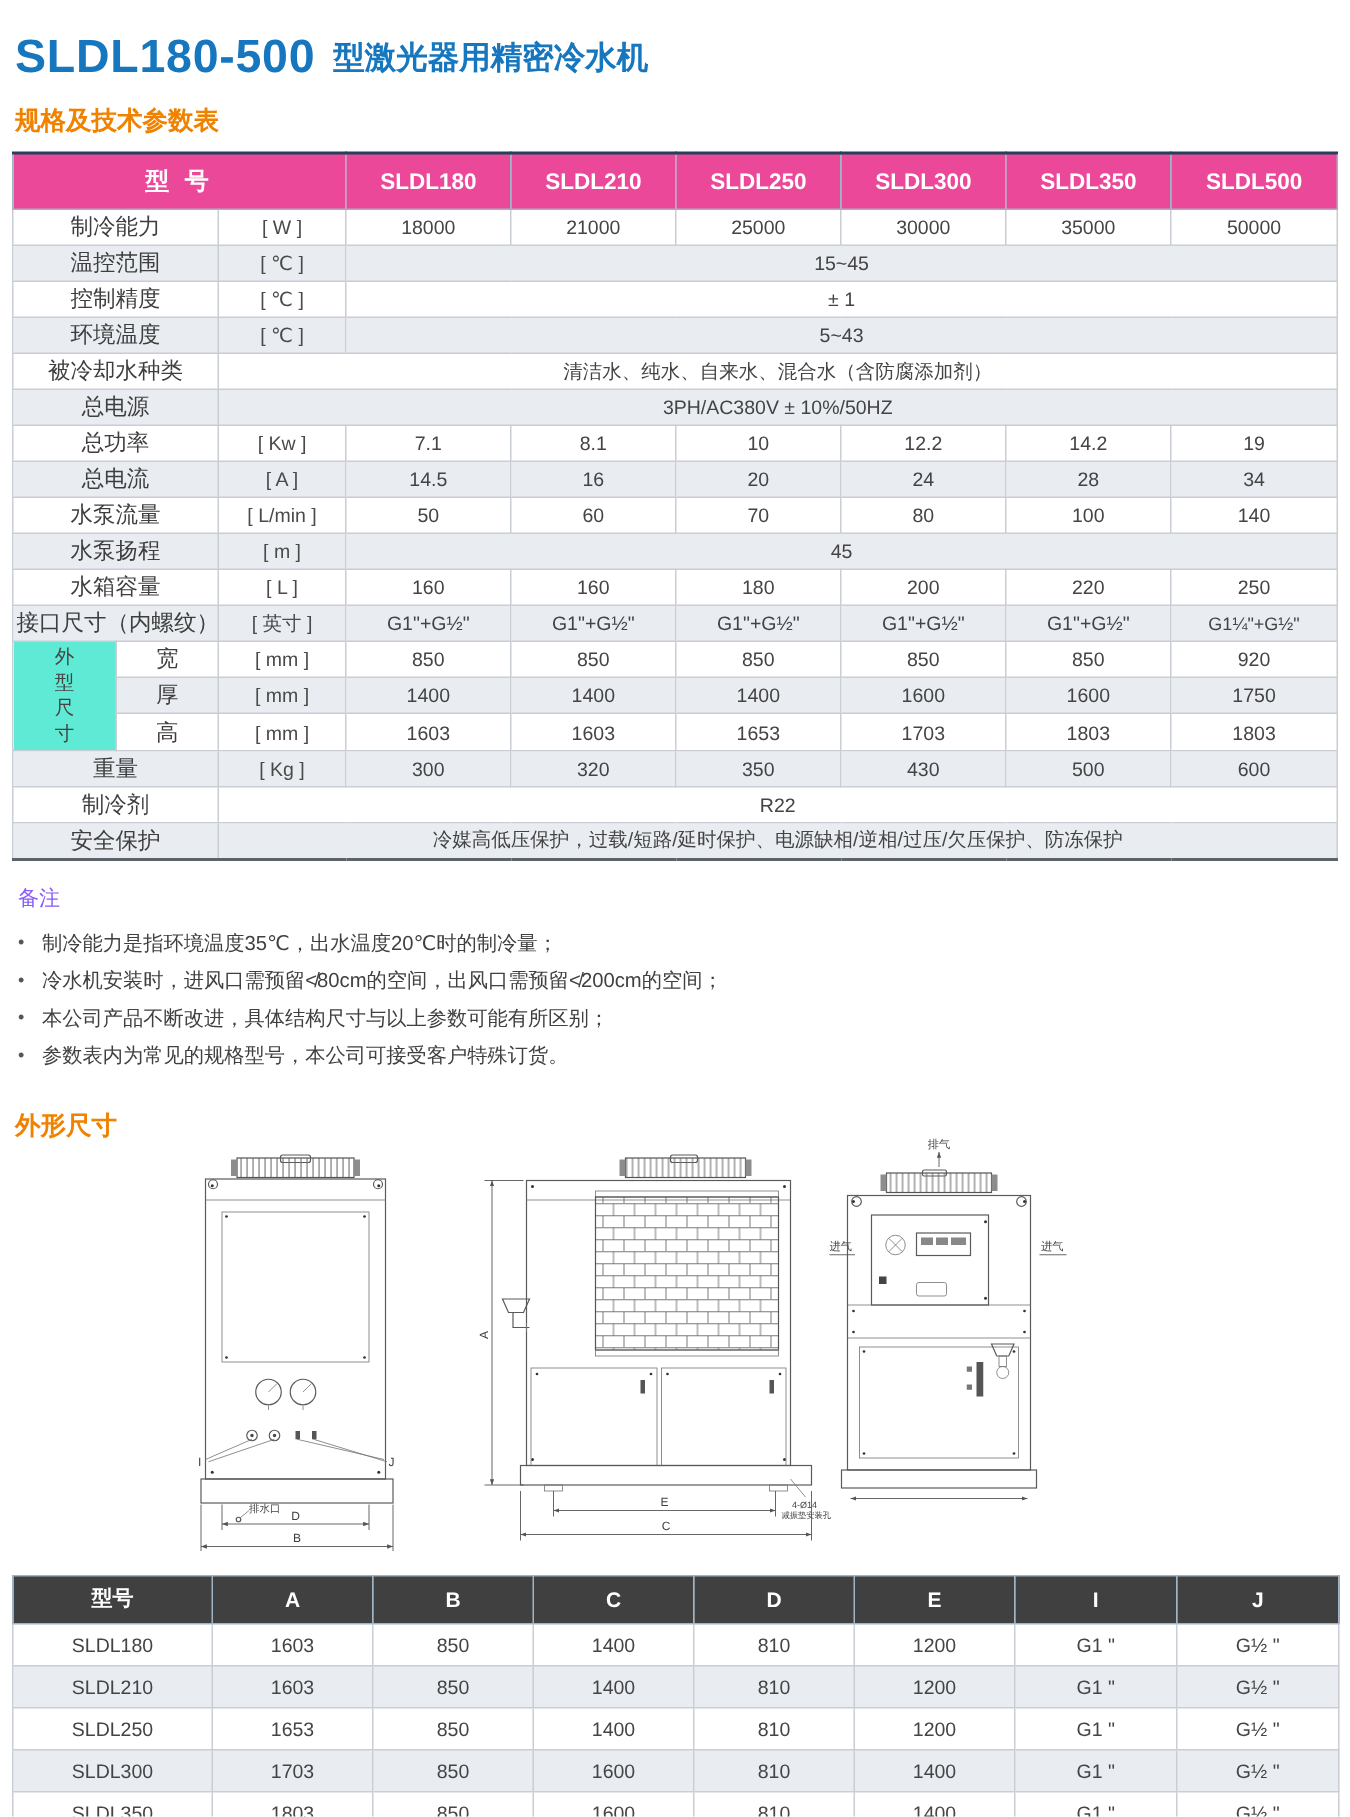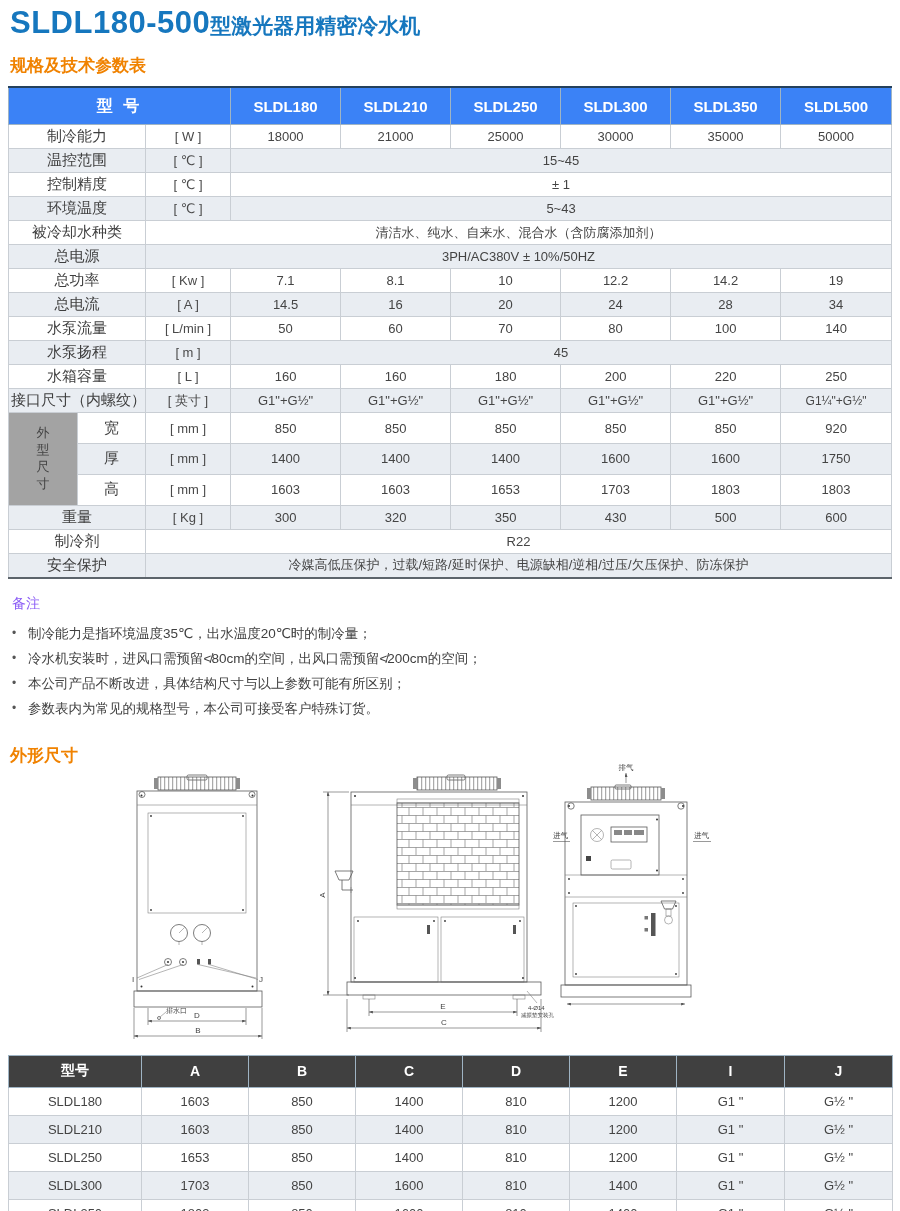--- a/index.html
+++ b/index.html
@@ -4,43 +4,43 @@
 <style>
   html,body{margin:0;padding:0;background:#fff;}
   body{
     width:900px;height:1211px;position:relative;overflow:hidden;
     font-family:"Liberation Sans","DejaVu Sans",sans-serif;color:#404040;
     -webkit-font-smoothing:antialiased;
   }
   .content{padding:6px 8px 0 8px;}
 
   
-  .title-row{display:flex;align-items:flex-end;padding-left:2px;}
+  .title-row{display:flex;align-items:center;gap:12px;padding-left:2px;margin-top:15px;}
   .title-model{font-size:31px;font-weight:bold;color:#1677be;letter-spacing:0.5px;line-height:1.1;}
   .title-suffix{font-size:21px;font-weight:600;color:#1677be;}
   .section-heading{font-size:17px;font-weight:600;color:#f08200;margin:14px 0 0 2px;}
 
   
   table{border-collapse:collapse;table-layout:fixed;}
   .spec-table{width:884px;margin:9px 0 0 0;border-top:2px solid #24415c;border-bottom:2px solid #5c646b;}
   .spec-table th{
-    background:#3b82f6;color:#fff;font-weight:bold;height:34px;
+    background:#ec4899;color:#fff;font-weight:bold;height:34px;
     border:1px solid #9fb4c4;font-size:15px;
   }
   .spec-table th.corner{font-size:16px;letter-spacing:3px;}
   .spec-table td{
     border:1px solid #c9ced4;height:23px;padding:0 2px;text-align:center;
     font-size:13px;color:#444;overflow:hidden;white-space:nowrap;
   }
   .spec-table tbody tr:nth-child(even){background:#e9edf2;}
   .spec-table td.lbl{font-size:15px;color:#3e3e3e;}
   .spec-table td.unit{color:#4a4a4a;}
   .spec-table td.grp{
-    background:#a3a3a3;word-break:break-all;white-space:normal;
-    padding:12px 27px;line-height:1.3;font-size:13px;
+    background:#5eead4;word-break:break-all;white-space:normal;
+    padding:2px 27px;line-height:1.3;font-size:13px;
   }
   .spec-table td.small{font-size:12px;}
 
   
   .notes{margin:16px 0 0 4px;}
   .notes-title{font-size:14px;color:#8b5cf6;margin-bottom:8px;}
   .note-row{display:flex;align-items:flex-start;font-size:13.5px;color:#404040;line-height:25px;}
   .note-bullet{width:16px;color:#555;font-size:12px;flex:0 0 16px;}
 
   

